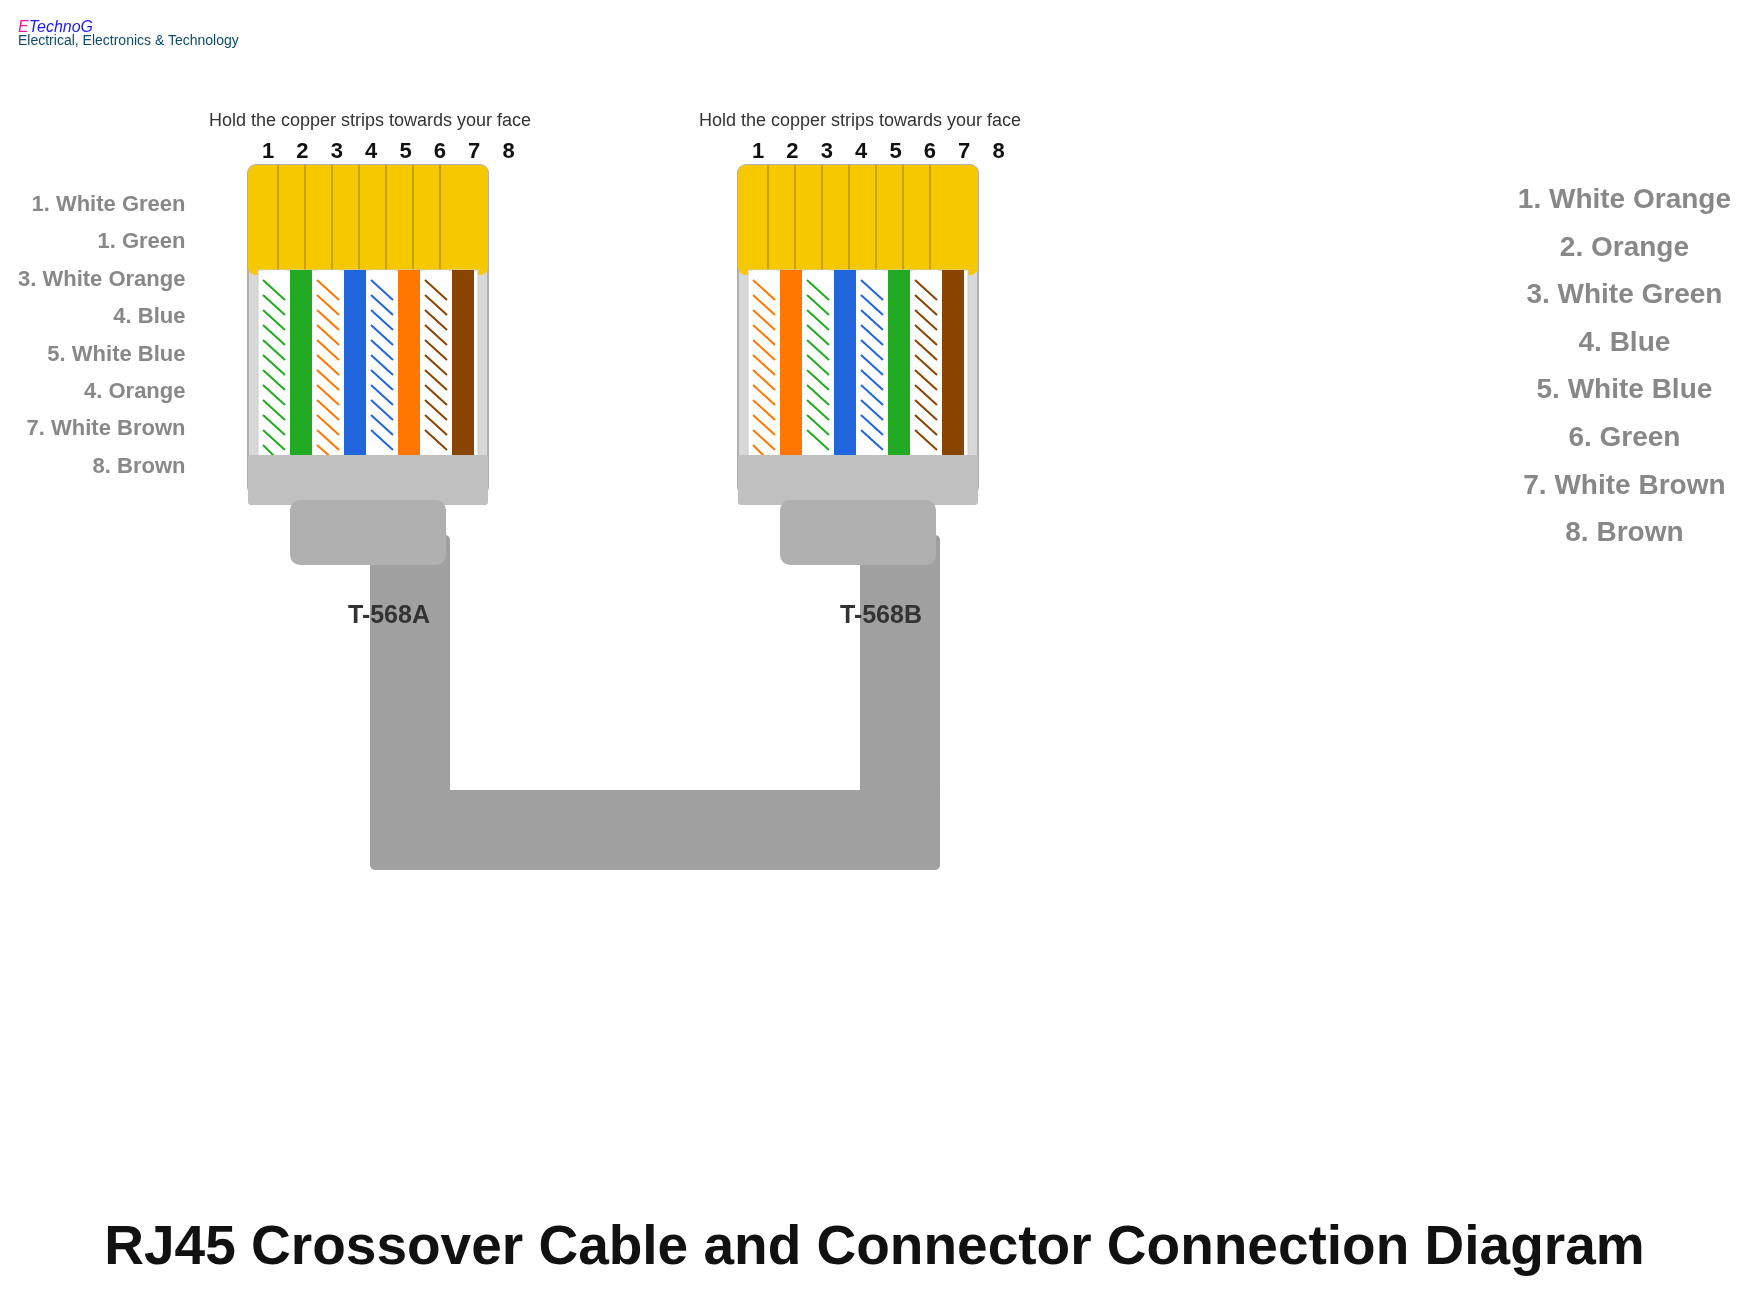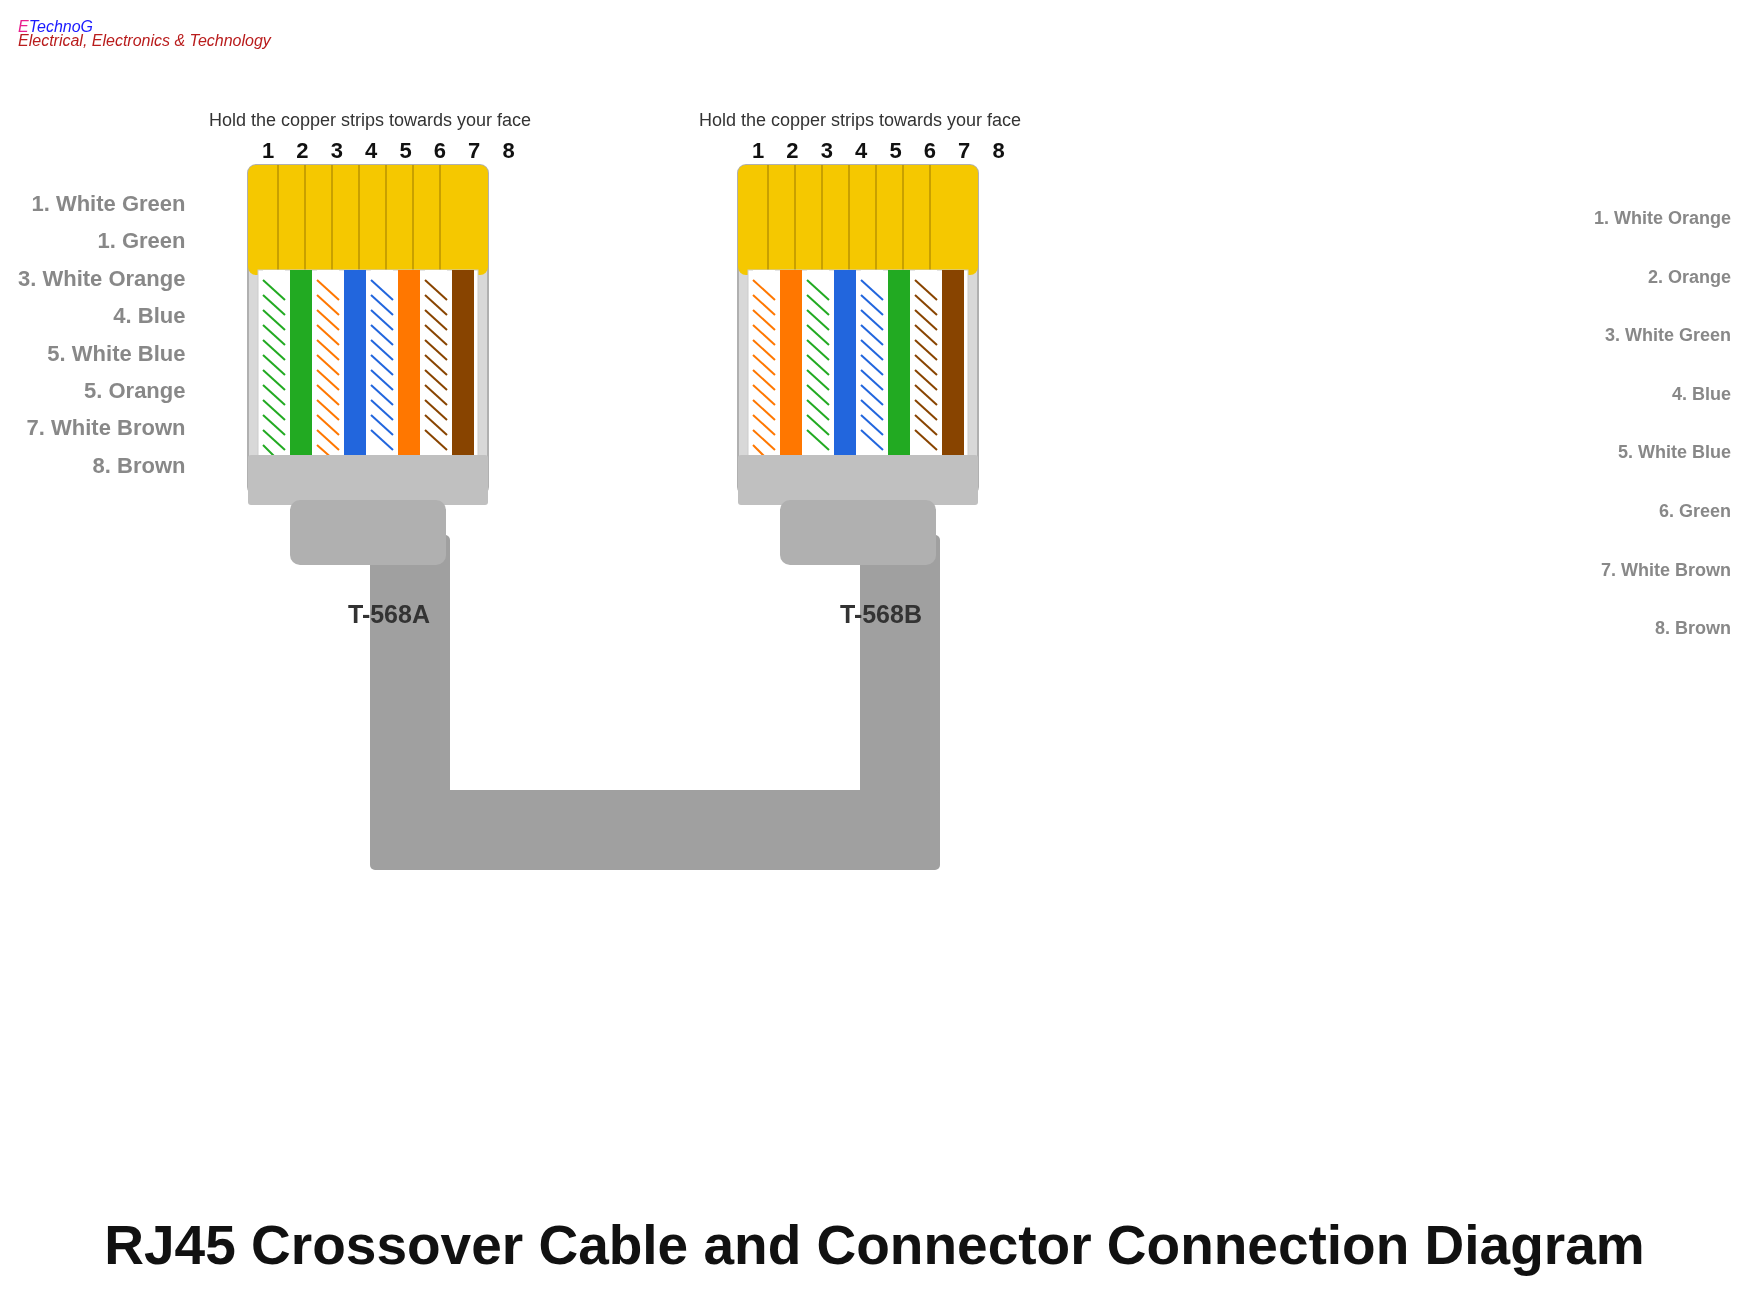--- a/index.html
+++ b/index.html
@@ -14,23 +14,22 @@
 
     
     .logo {
       position: absolute;
       top: 18px;
       left: 18px;
     }
     .logo-e { color: #e91e8c; font-style: italic; }
     .logo-technog { color: #1a1aff; font-style: italic; }
     .logo-sub {
-      font-size: 16px;
-      color: #b91c1c;
-      font-style: italic;
+      font-size: 14px;
+      color: #0c4a6e;
       display: block;
       margin-top: -4px;
     }
 
     
     .labels-left {
       position: absolute;
       left: 18px;
       top: 185px;
     }
@@ -43,27 +42,26 @@
       text-align: right;
     }
 
     
     .labels-right {
       position: absolute;
       right: 18px;
       top: 175px;
     }
     .labels-right .wire-label {
-      font-size: 18px;
+      font-size: 28px;
       font-weight: bold;
       color: #888;
       line-height: 1.7;
       display: block;
-      text-align: right;
-      margin-top: 28px;
+      text-align: center;
     }
 
     
     .instruction {
       position: absolute;
       font-size: 18px;
       color: #333;
       text-align: center;
     }
 
@@ -292,21 +290,21 @@
 <div class="pin-numbers" style="left: 262px; top: 138px;">1 2 3 4 5 6 7 8</div>
 
 <div class="pin-numbers" style="left: 752px; top: 138px;">1 2 3 4 5 6 7 8</div>
 
 <div class="labels-left">
   <span class="wire-label">1. White Green</span>
   <span class="wire-label">1. Green</span>
   <span class="wire-label">3. White Orange</span>
   <span class="wire-label">4. Blue</span>
   <span class="wire-label">5. White Blue</span>
-  <span class="wire-label">5. Orange</span>
+  <span class="wire-label">4. Orange</span>
   <span class="wire-label">7. White Brown</span>
   <span class="wire-label">8. Brown</span>
 </div>
 
 <div class="labels-right">
   <span class="wire-label">1. White Orange</span>
   <span class="wire-label">2. Orange</span>
   <span class="wire-label">3. White Green</span>
   <span class="wire-label">4. Blue</span>
   <span class="wire-label">5. White Blue</span>

